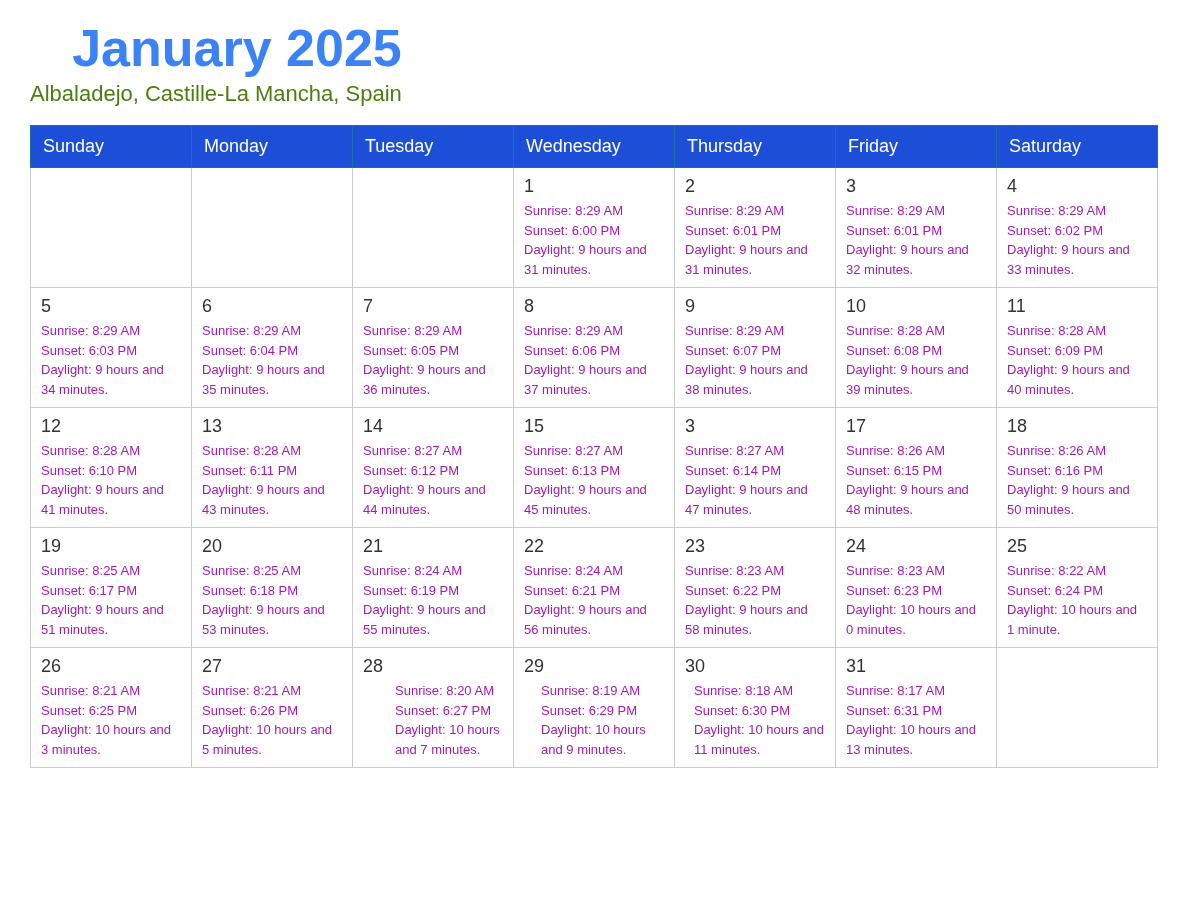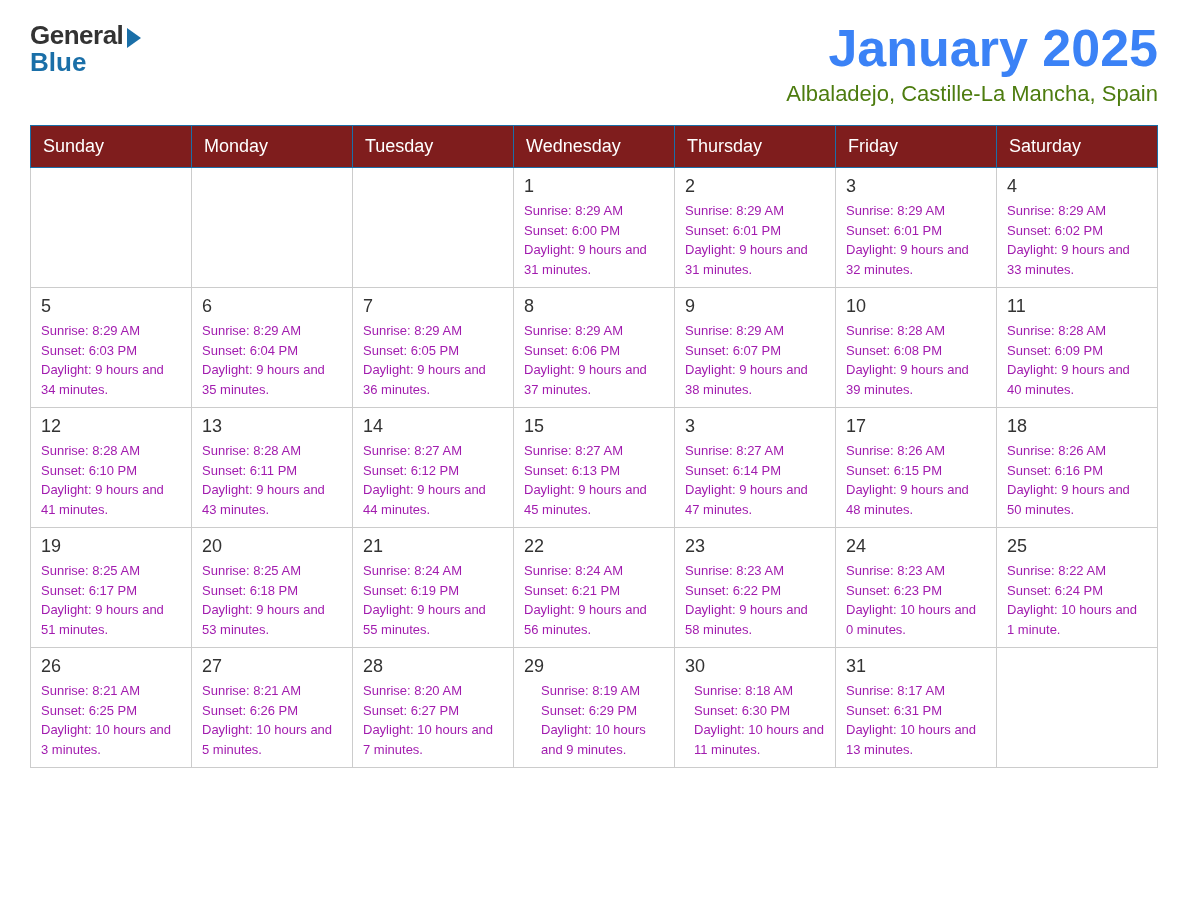--- a/index.html
+++ b/index.html
@@ -58,21 +58,21 @@
     .location-title {
       font-size: 22px;
       color: #4d7c0f;
       margin-top: 4px;
     }
     .calendar {
       width: 100%;
       border-collapse: collapse;
     }
     .calendar th {
-      background-color: #7f1d1d;
+      background-color: #1d4ed8;
       color: white;
       font-size: 18px;
       font-weight: normal;
       padding: 10px 12px;
       text-align: left;
       border: 1px solid #1a6fa8;
     }
     .calendar td {
       border: 1px solid #ccc;
       vertical-align: top;
@@ -96,27 +96,20 @@
       background: #fff;
     }
     .calendar tr td {
       height: 110px;
     }
   </style>
 </head>
 <body>
 
 <div class="header">
-  <div class="logo">
-    <div class="logo-top">
-      <span class="logo-general">General</span>
-      <div class="logo-arrow"></div>
-    </div>
-    <span class="logo-blue">Blue</span>
-  </div>
   <div class="title-section">
     <div class="month-title">January 2025</div>
     <div class="location-title">Albaladejo, Castille-La Mancha, Spain</div>
   </div>
 </div>
 
 <table class="calendar">
   <thead>
     <tr>
     <th>Sunday</th>
@@ -298,21 +291,21 @@
 Daylight: 10 hours and 3 minutes.</div>
         </td>
         <td>
           <span class="day-number">27</span>
           <div class="day-info" style="white-space: pre-line;">Sunrise: 8:21 AM
 Sunset: 6:26 PM
 Daylight: 10 hours and 5 minutes.</div>
         </td>
         <td>
           <span class="day-number">28</span>
-          <div class="day-info" style="white-space: pre-line;">Sunrise: 8:20 AM
+          <div class="day-info" style="white-space: pre-line; margin-left: 32px;">Sunrise: 8:20 AM
 Sunset: 6:27 PM
 Daylight: 10 hours and 7 minutes.</div>
         </td>
         <td>
           <span class="day-number">29</span>
           <div class="day-info" style="white-space: pre-line; margin-left: 17px;">Sunrise: 8:19 AM
 Sunset: 6:29 PM
 Daylight: 10 hours and 9 minutes.</div>
         </td>
         <td>

